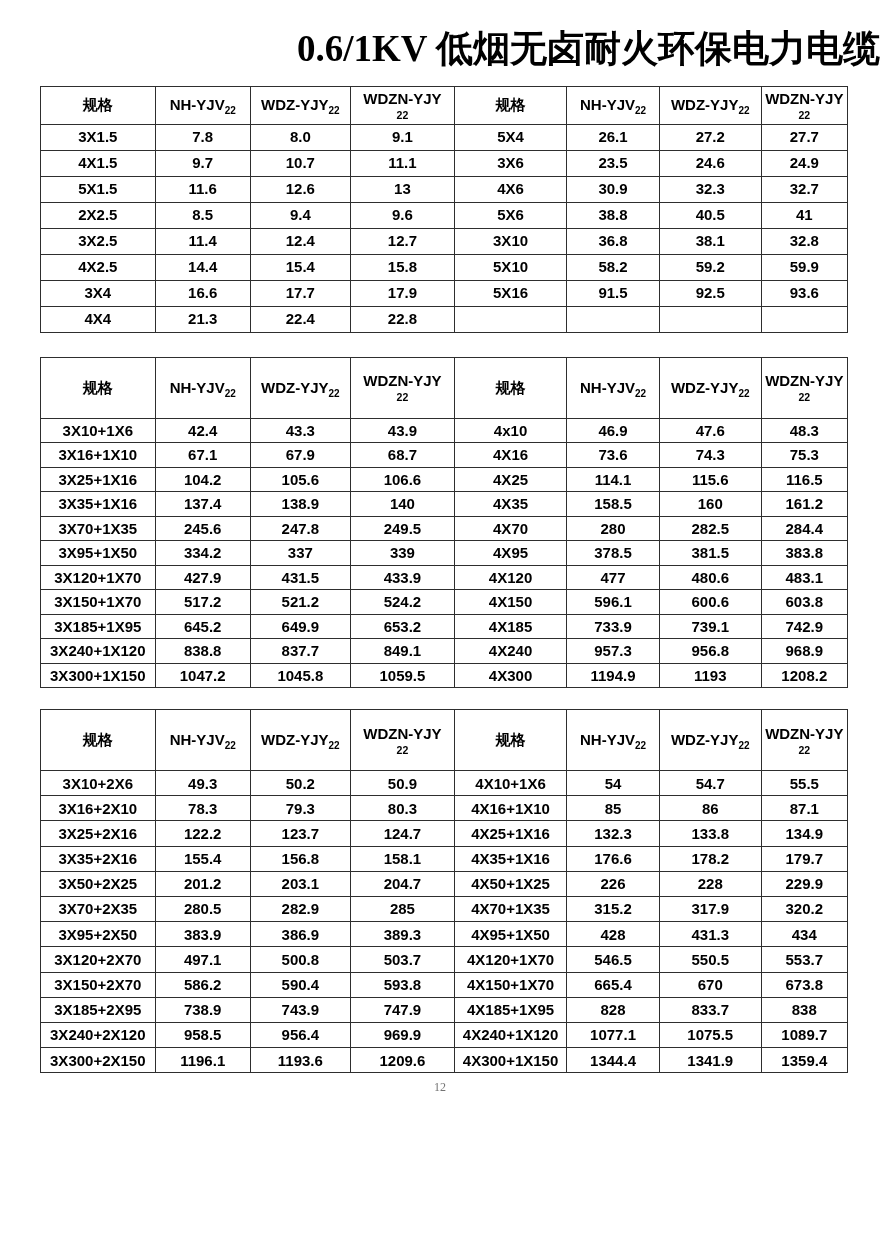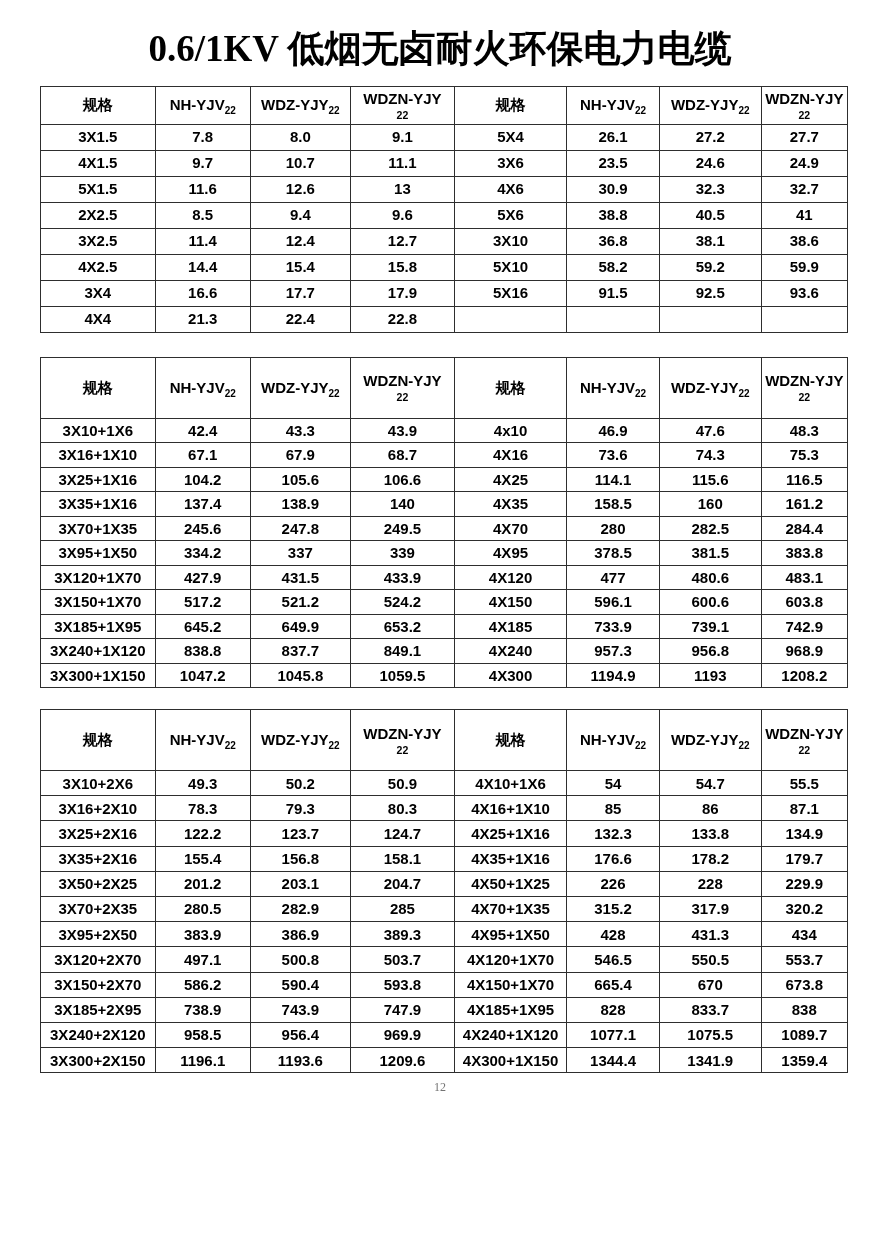--- a/index.html
+++ b/index.html
@@ -11,21 +11,21 @@
   }
   .page {
     position: relative;
     width: 880px;
     height: 1245px;
     background: #ffffff;
     overflow: hidden;
   }
   .title {
     margin: 28px 0 15px 0;
-    text-align: center;
+    text-align: right;
     font-family: "Liberation Serif", serif;
     font-weight: 700;
     font-size: 37px;
     line-height: 1.15;
     letter-spacing: 0px;
     color: #000;
   }
   table.ctable {
     border-collapse: collapse;
     table-layout: fixed;
@@ -152,21 +152,21 @@
           <td>41</td>
         </tr>
         <tr>
           <td>3X2.5</td>
           <td>11.4</td>
           <td>12.4</td>
           <td>12.7</td>
           <td>3X10</td>
           <td>36.8</td>
           <td>38.1</td>
-          <td>38.6</td>
+          <td>32.8</td>
         </tr>
         <tr>
           <td>4X2.5</td>
           <td>14.4</td>
           <td>15.4</td>
           <td>15.8</td>
           <td>5X10</td>
           <td>58.2</td>
           <td>59.2</td>
           <td>59.9</td>

